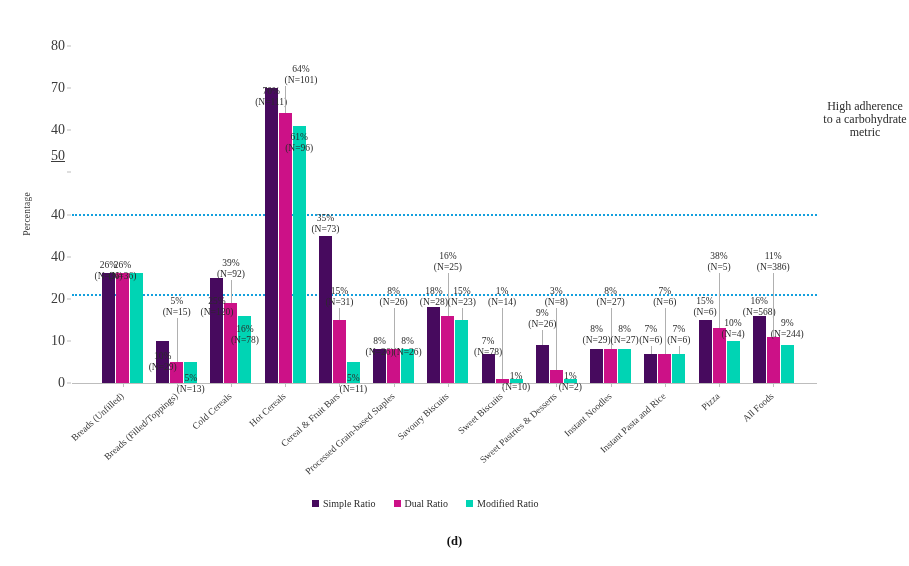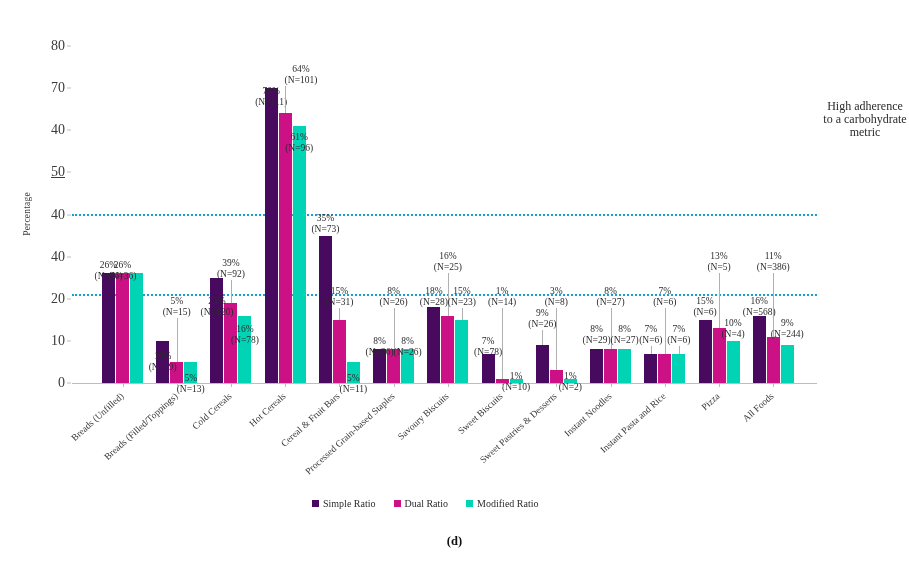--- a/index.html
+++ b/index.html
@@ -63,21 +63,21 @@
       <div class="ytick" style="top: 337px;">0</div>
       <div class="ytickmark" style="top: 337px;"></div>
       <div class="ytick" style="top: 294.875px;">10</div>
       <div class="ytickmark" style="top: 294.875px;"></div>
       <div class="ytick" style="top: 252.75px;">20</div>
       <div class="ytickmark" style="top: 252.75px;"></div>
       <div class="ytick" style="top: 210.625px;">40</div>
       <div class="ytickmark" style="top: 210.625px;"></div>
       <div class="ytick" style="top: 168.5px;">40</div>
       <div class="ytickmark" style="top: 168.5px;"></div>
-      <div class="ytick" style="top: 126px; text-decoration: underline;">50</div>
+      <div class="ytick" style="top: 110px; text-decoration: underline;">50</div>
       <div class="ytickmark" style="top: 126.375px;"></div>
       <div class="ytick" style="top: 84.25px;">40</div>
       <div class="ytickmark" style="top: 84.25px;"></div>
       <div class="ytick" style="top: 42.125px;">70</div>
       <div class="ytickmark" style="top: 42.125px;"></div>
       <div class="ytick" style="top: 0px;">80</div>
       <div class="ytickmark" style="top: 0px;"></div>
       <div class="thresh" style="top: 168.5px; border-top-color: rgb(19, 160, 221);"></div>
       <div class="thresh" style="top: 248.537px; border-top-color: rgb(19, 160, 221);"></div>
       <div class="group" style="left: 30px; width: 41px;">
@@ -180,21 +180,21 @@
       <div class="lbl" style="left: 592.808px; top: 240px;"><span>7%</span><br><span>(N=6)</span></div>
       <div class="lead" style="left: 592.808px; top: 262px; height: 45.5125px;"></div>
       <div class="lbl" style="left: 606.808px; top: 278px;"><span>7%</span><br><span>(N=6)</span></div>
       <div class="lead" style="left: 606.808px; top: 300px; height: 7.5125px;"></div>
       <div class="group" style="left: 626.538px; width: 41px;">
         <div class="bar s0" title="Pizza — Simple Ratio 15% (N=6)" style="height: 63.1875px; background: rgb(71, 10, 94);"></div>
         <div class="bar s1" title="Pizza — Dual Ratio 13% (N=5)" style="height: 54.7625px; background: rgb(204, 17, 135);"></div>
         <div class="bar s2" title="Pizza — Modified Ratio 10% (N=4)" style="height: 42.125px; background: rgb(0, 212, 180);"></div>
       </div>
       <div class="lbl" style="left: 633.038px; top: 250px;"><span>15%</span><br><span>(N=6)</span></div>
-      <div class="lbl" style="left: 647.038px; top: 205px;"><span>13%</span><br><span>(N=5)</span></div>
+      <div class="lbl" style="left: 647.038px; top: 205px;"><span>38%</span><br><span>(N=5)</span></div>
       <div class="lead" style="left: 647.038px; top: 227px; height: 55.2375px;"></div>
       <div class="lbl" style="left: 661.038px; top: 272px;"><span>10%</span><br><span>(N=4)</span></div>
       <div class="group" style="left: 680.769px; width: 41px;">
         <div class="bar s0" title="All Foods — Simple Ratio 16% (N=568)" style="height: 67.4px; background: rgb(71, 10, 94);"></div>
         <div class="bar s1" title="All Foods — Dual Ratio 11% (N=386)" style="height: 46.3375px; background: rgb(204, 17, 135);"></div>
         <div class="bar s2" title="All Foods — Modified Ratio 9% (N=332)" style="height: 37.9125px; background: rgb(0, 212, 180);"></div>
       </div>
       <div class="lbl" style="left: 687.269px; top: 250px;"><span>16%</span><br><span>(N=568)</span></div>
       <div class="lbl" style="left: 701.269px; top: 205px;"><span>11%</span><br><span>(N=386)</span></div>
       <div class="lead" style="left: 701.269px; top: 227px; height: 63.6625px;"></div>

